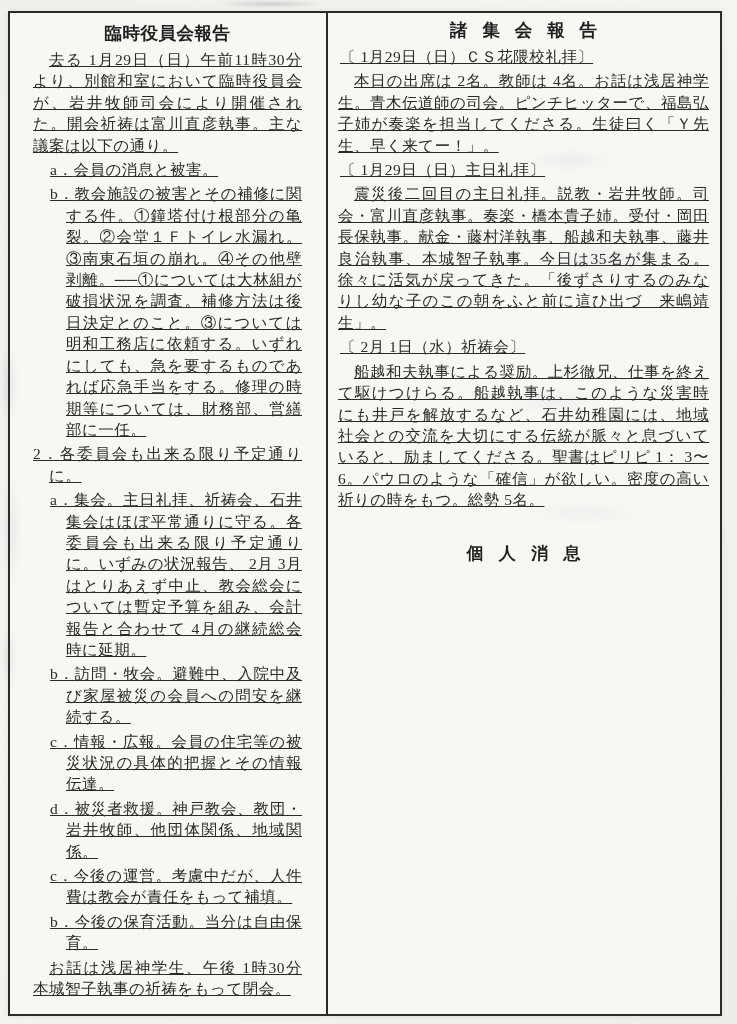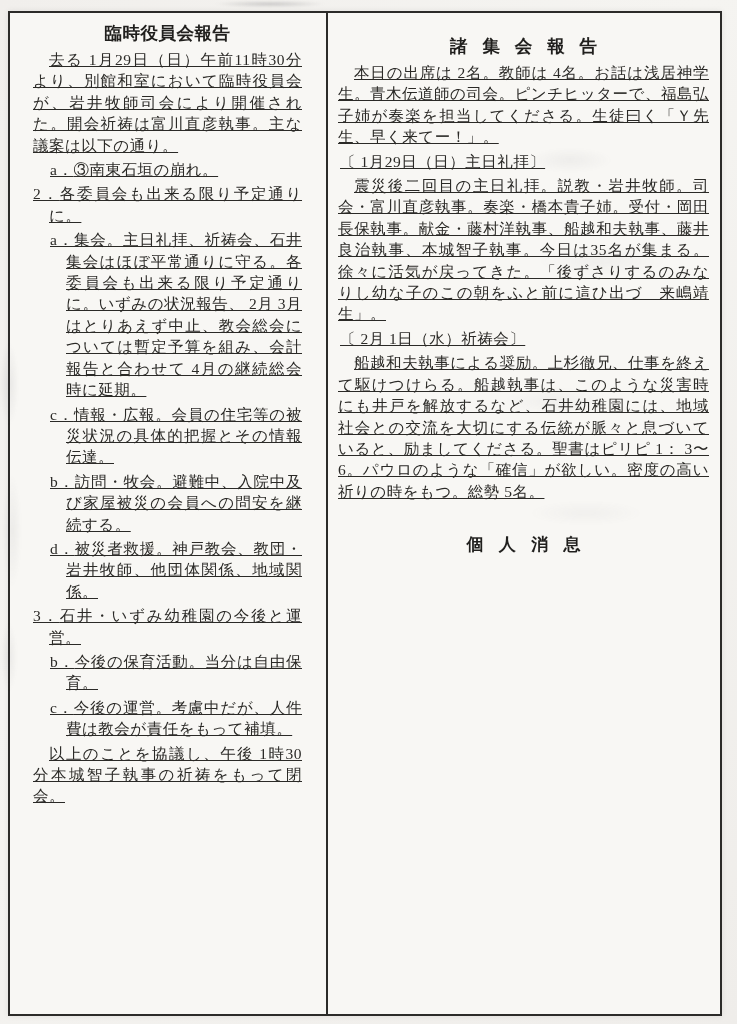--- a/index.html
+++ b/index.html
@@ -31,21 +31,21 @@
   }
   .col-left{
     width:316px;
     padding:7px 21px 0 20px;
   }
   .divider{
     width:2px;background:#2c2b29;flex:none;
   }
   .col-right{
     flex:1;
-    padding:20px 8px 0 7px;
+    padding:4px 8px 0 7px;
     position:relative;
   }
   h1.doc-title{
     margin:0 0 3px 0;
     font-size:17.5px;
     font-weight:700;
     text-align:center;
     line-height:26px;
     color:#201f1d;
   }
@@ -86,41 +86,42 @@
 <body>
 
 <div class="page">
   <div class="ghost g3"></div>
   <div class="frame">
 
     <div class="col col-left">
       <h1 class="doc-title">臨時役員会報告</h1>
       <p class="para">去る 1月29日（日）午前11時30分より、別館和室において臨時役員会が、岩井牧師司会により開催された。開会祈祷は富川直彦執事。主な議案は以下の通り。</p>
 
-      <p class="sub"><span>a．</span><span>③南東石垣の崩れ。</span></p>
+      <p class="sub"><span>a．</span><span>会員の消息と被害。</span></p>
+      <p class="sub"><span>b．</span><span>教会施設の被害とその補修に関する件。①鐘塔付け根部分の亀裂。②会堂１Ｆトイレ水漏れ。③南東石垣の崩れ。④その他壁剥離。──①については大林組が破損状況を調査。補修方法は後日決定とのこと。③については明和工務店に依頼する。いずれにしても、急を要するものであれば応急手当をする。修理の時期等については、財務部、営繕部に一任。</span></p>
 
       <p class="num"><span>2．</span><span>各委員会も出来る限り予定通りに。</span></p>
       <p class="sub"><span>a．</span><span>集会。主日礼拝、祈祷会、石井集会はほぼ平常通りに守る。各委員会も出来る限り予定通りに。いずみの状況報告、 2月 3月はとりあえず中止、教会総会については暫定予算を組み、会計報告と合わせて 4月の継続総会時に延期。</span></p>
+      <p class="sub"><span>b．</span><span>訪問・牧会。避難中、入院中及び家屋被災の会員への問安を継続する。</span></p>
       <p class="sub"><span>c．</span><span>情報・広報。会員の住宅等の被災状況の具体的把握とその情報伝達。</span></p>
-      <p class="sub"><span>b．</span><span>訪問・牧会。避難中、入院中及び家屋被災の会員への問安を継続する。</span></p>
       <p class="sub"><span>d．</span><span>被災者救援。神戸教会、教団・岩井牧師、他団体関係、地域関係。</span></p>
 
-      <p class="num"><span>3．</span><span>石井・いずみ幼稚園の今後と運営。</span></p>
+      <p class="sub"><span>c．</span><span>今後の運営。考慮中だが、人件費は教会が責任をもって補填。</span></p>
       <p class="sub"><span>b．</span><span>今後の保育活動。当分は自由保育。</span></p>
-      <p class="sub"><span>c．</span><span>今後の運営。考慮中だが、人件費は教会が責任をもって補填。</span></p>
 
 
-      <p class="para">以上のことを協議し、午後 1時30分本城智子執事の祈祷をもって閉会。</p>
+      <p class="para">お話は浅居神学生、午後 1時30分本城智子執事の祈祷をもって閉会。</p>
     </div>
 
     <div class="divider"></div>
 
     <div class="col col-right">
       <h1 class="doc-title spaced">諸集会報告</h1>
 
+      <p class="sec-head">〔 1月29日（日）ＣＳ花隈校礼拝〕</p>
       <p class="para">本日の出席は 2名。教師は 4名。お話は浅居神学生。青木伝道師の司会。ピンチヒッターで、福島弘子姉が奏楽を担当してくださる。生徒曰く「Ｙ先生、早く来てー！」。</p>
 
       <p class="sec-head">〔 1月29日（日）主日礼拝〕</p>
       <p class="para">震災後二回目の主日礼拝。説教・岩井牧師。司会・富川直彦執事。奏楽・橋本貴子姉。受付・岡田長保執事。献金・藤村洋執事、船越和夫執事、藤井良治執事、本城智子執事。今日は35名が集まる。徐々に活気が戻ってきた。「後ずさりするのみなりし幼な子のこの朝をふと前に這ひ出づ　来嶋靖生」。</p>
 
       <p class="sec-head">〔 2月 1日（水）祈祷会〕</p>
       <p class="para">船越和夫執事による奨励。上杉徹兄、仕事を終えて駆けつけらる。船越執事は、このような災害時にも井戸を解放するなど、石井幼稚園には、地域社会との交流を大切にする伝統が脈々と息づいていると、励ましてくださる。聖書はピリピ 1： 3〜 6。パウロのような「確信」が欲しい。密度の高い祈りの時をもつ。総勢 5名。</p>
 
       <h2 class="sub-title">個人消息</h2>
 

